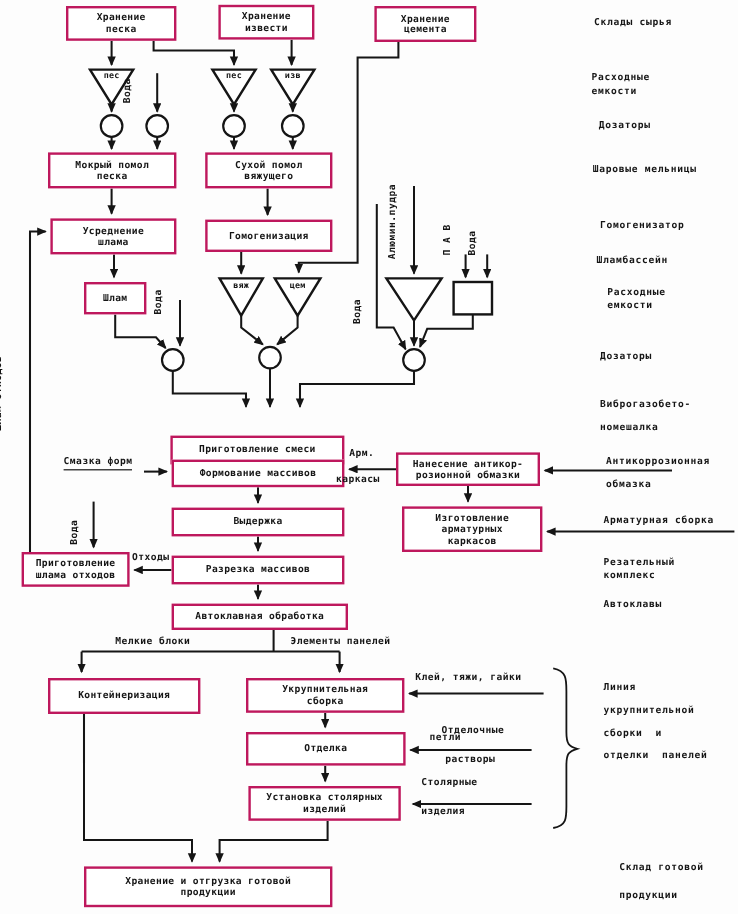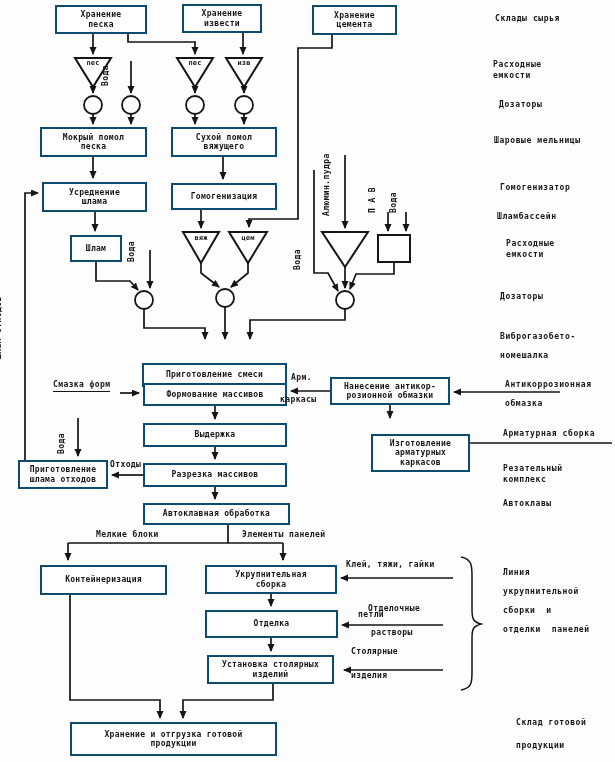--- a/index.html
+++ b/index.html
@@ -4,21 +4,21 @@
 <style>
   html,body { margin:0; padding:0; background:#e8e8e8; }
   .stage {
     position:relative; width:615px; height:762px; margin:0 auto;
     background:#fdfdfd; overflow:hidden;
     font-family:"DejaVu Sans Mono", monospace; color:#151515;
   }
   svg.wires { position:absolute; left:0; top:0; }
   .box {
     position:absolute; box-sizing:border-box;
-    border:2px solid #0c4a6e; background:#fff;
+    border:2px solid #be185d; background:#fff;
     display:flex; align-items:center; justify-content:center;
     text-align:center; font-weight:bold; font-size:8px; line-height:9.5px;
     letter-spacing:0.3px; white-space:pre-line; padding:1px;
   }
   .lbl {
     position:absolute; font-weight:bold; font-size:8px; line-height:10px;
     letter-spacing:0.4px; white-space:pre;
   }
   .u { border-bottom:1.5px solid #151515; padding-bottom:1px; }
   .vlbl {
@@ -147,21 +147,21 @@
 шлама отходов</div>
   <div class="box" style="left:143px;top:503px;width:147px;height:22px;">Автоклавная обработка</div>
   <div class="box" style="left:40px;top:565px;width:127px;height:30px;">Контейнеризация</div>
   <div class="box" style="left:205px;top:565px;width:132px;height:29px;">Укрупнительная
 сборка</div>
   <div class="box" style="left:205px;top:610px;width:133px;height:28px;">Отделка</div>
   <div class="box" style="left:207px;top:655px;width:127px;height:29px;">Установка столярных
 изделий</div>
   <div class="box" style="left:330px;top:377px;width:120px;height:28px;">Нанесение антикор-
 розионной обмазки</div>
-  <div class="box" style="left:335px;top:434px;width:99px;height:38px;margin-left:36px;">Изготовление
+  <div class="box" style="left:335px;top:422px;width:117px;height:38px;">Изготовление
 арматурных
 каркасов</div>
   <div class="box" style="left:70px;top:722px;width:207px;height:34px;">Хранение и отгрузка готовой
 продукции</div>
 
   <div class="tri-lbl" style="left:75px;top:59px;">пес</div>
   <div class="tri-lbl" style="left:177px;top:59px;">пес</div>
   <div class="tri-lbl" style="left:226px;top:59px;">изв</div>
   <div class="tri-lbl" style="left:183px;top:234px;">вяж</div>
   <div class="tri-lbl" style="left:230px;top:234px;">цем</div>

